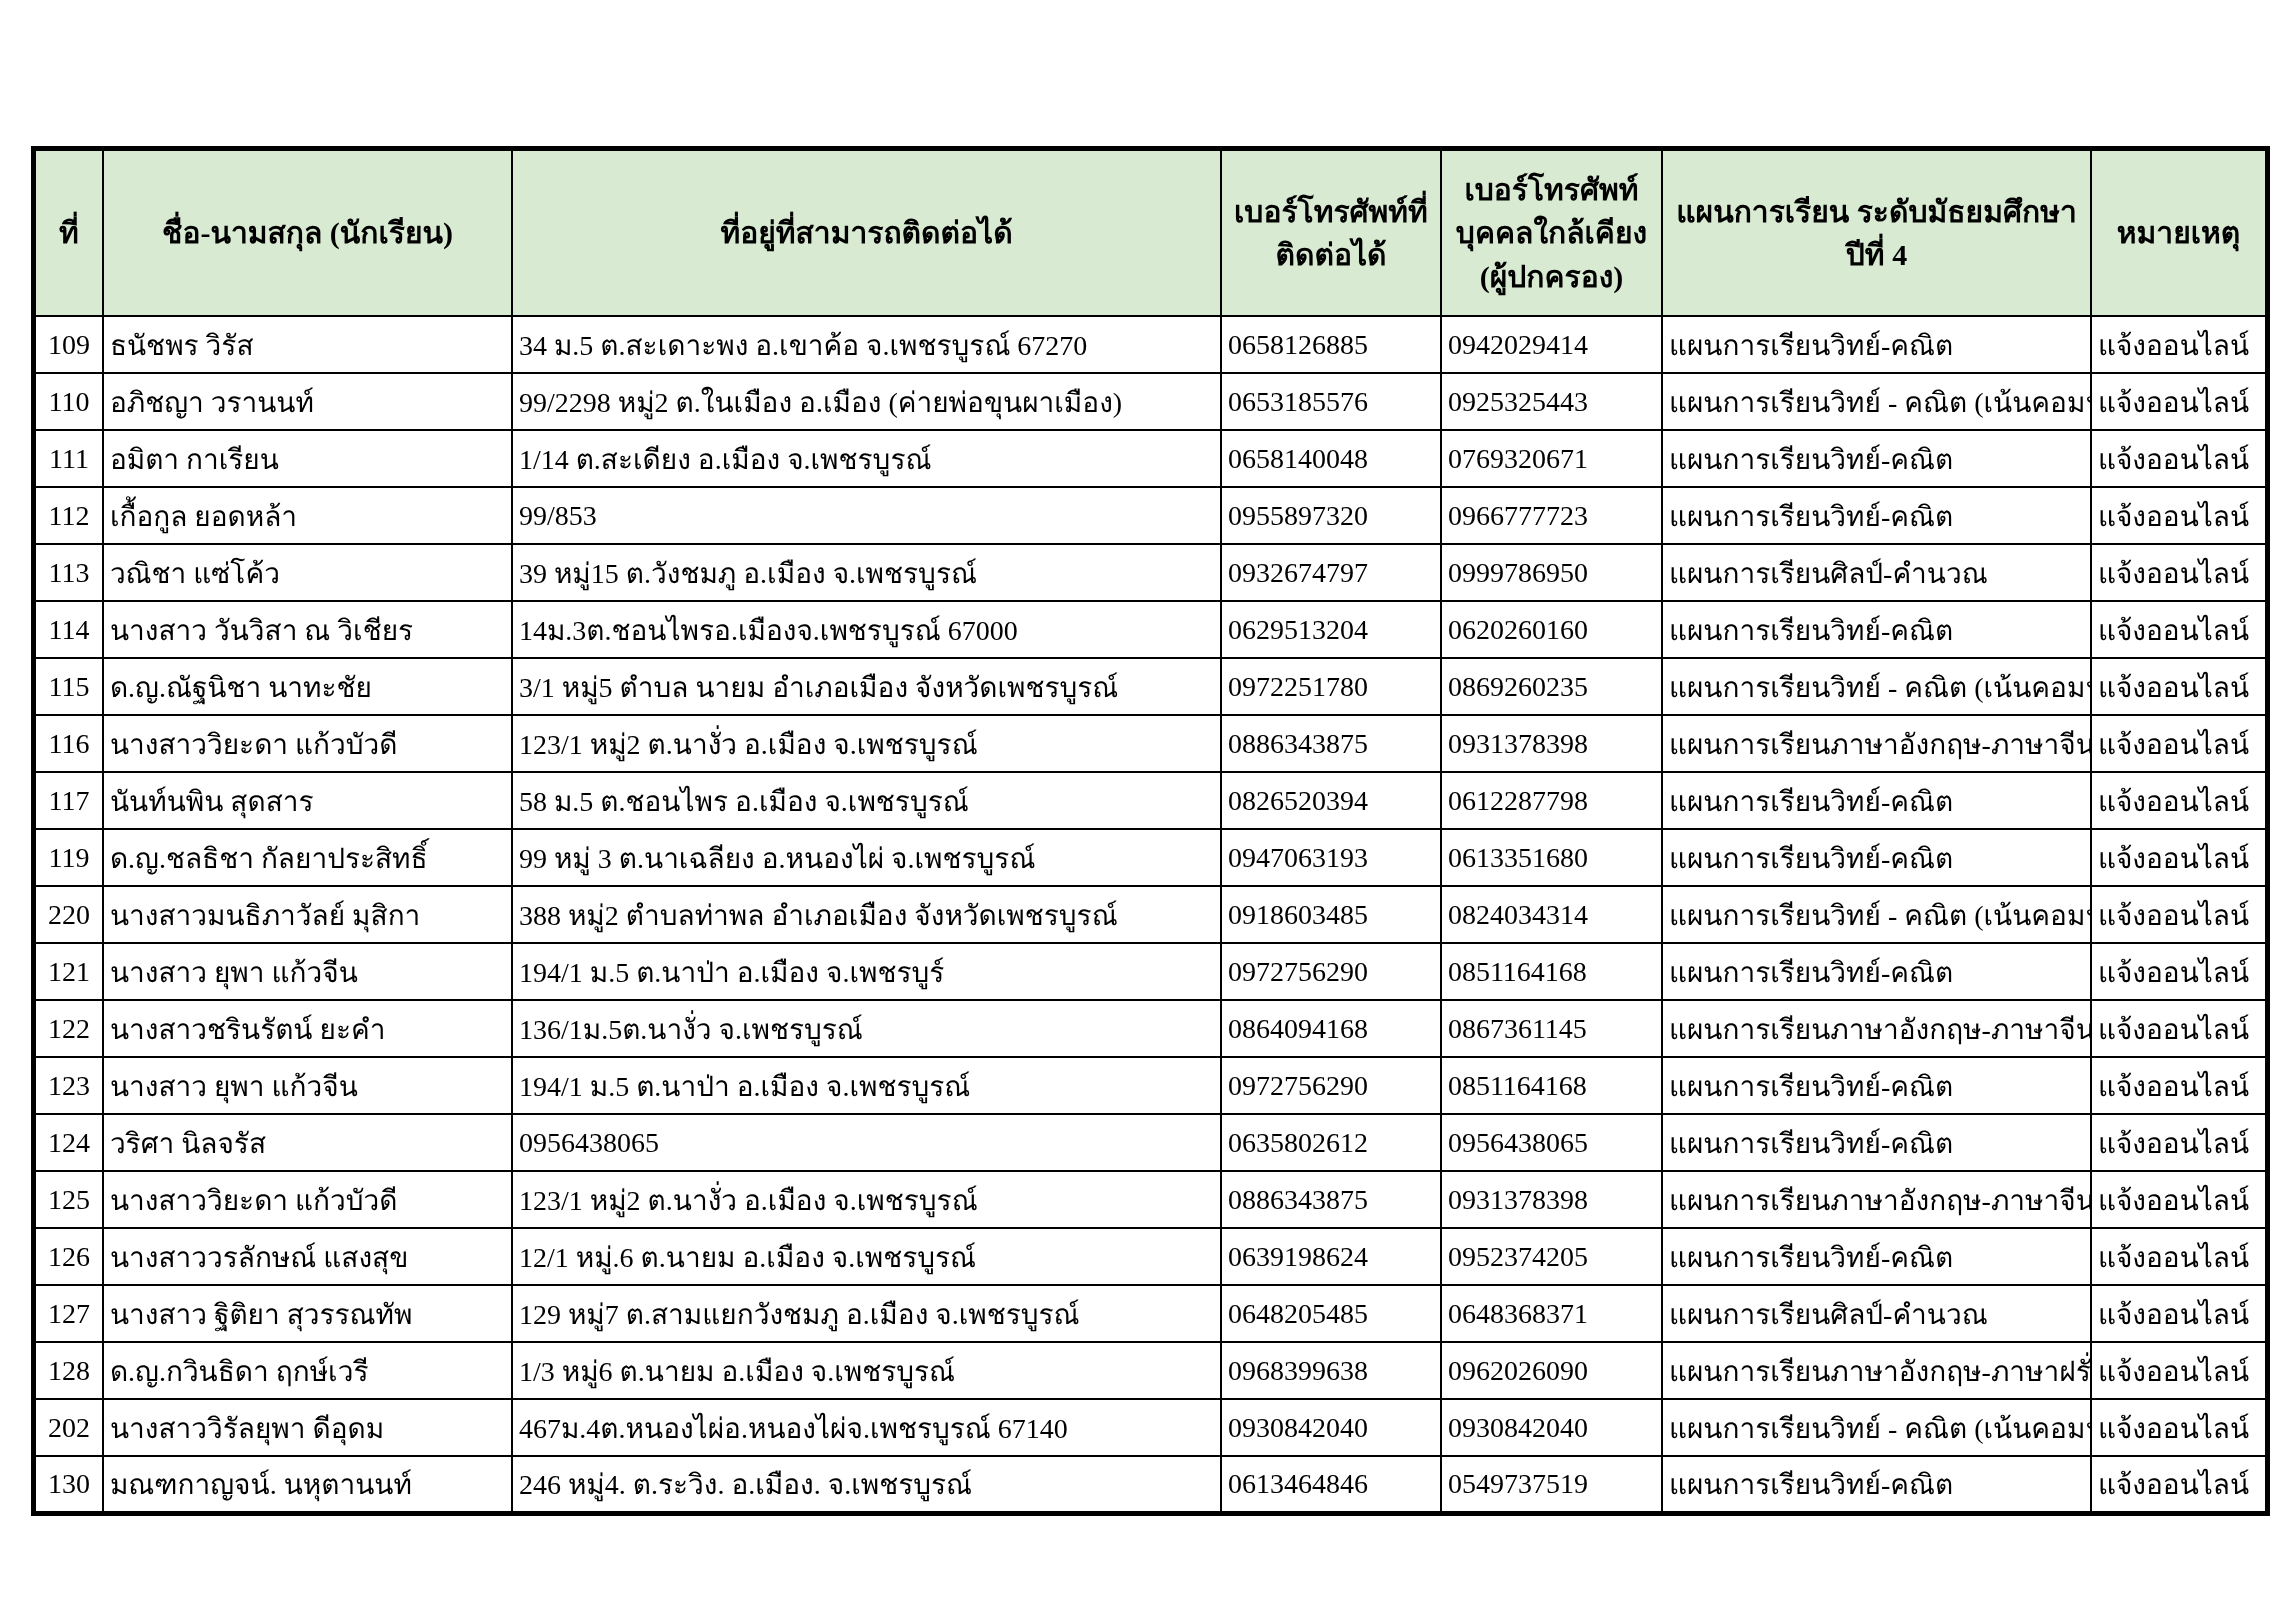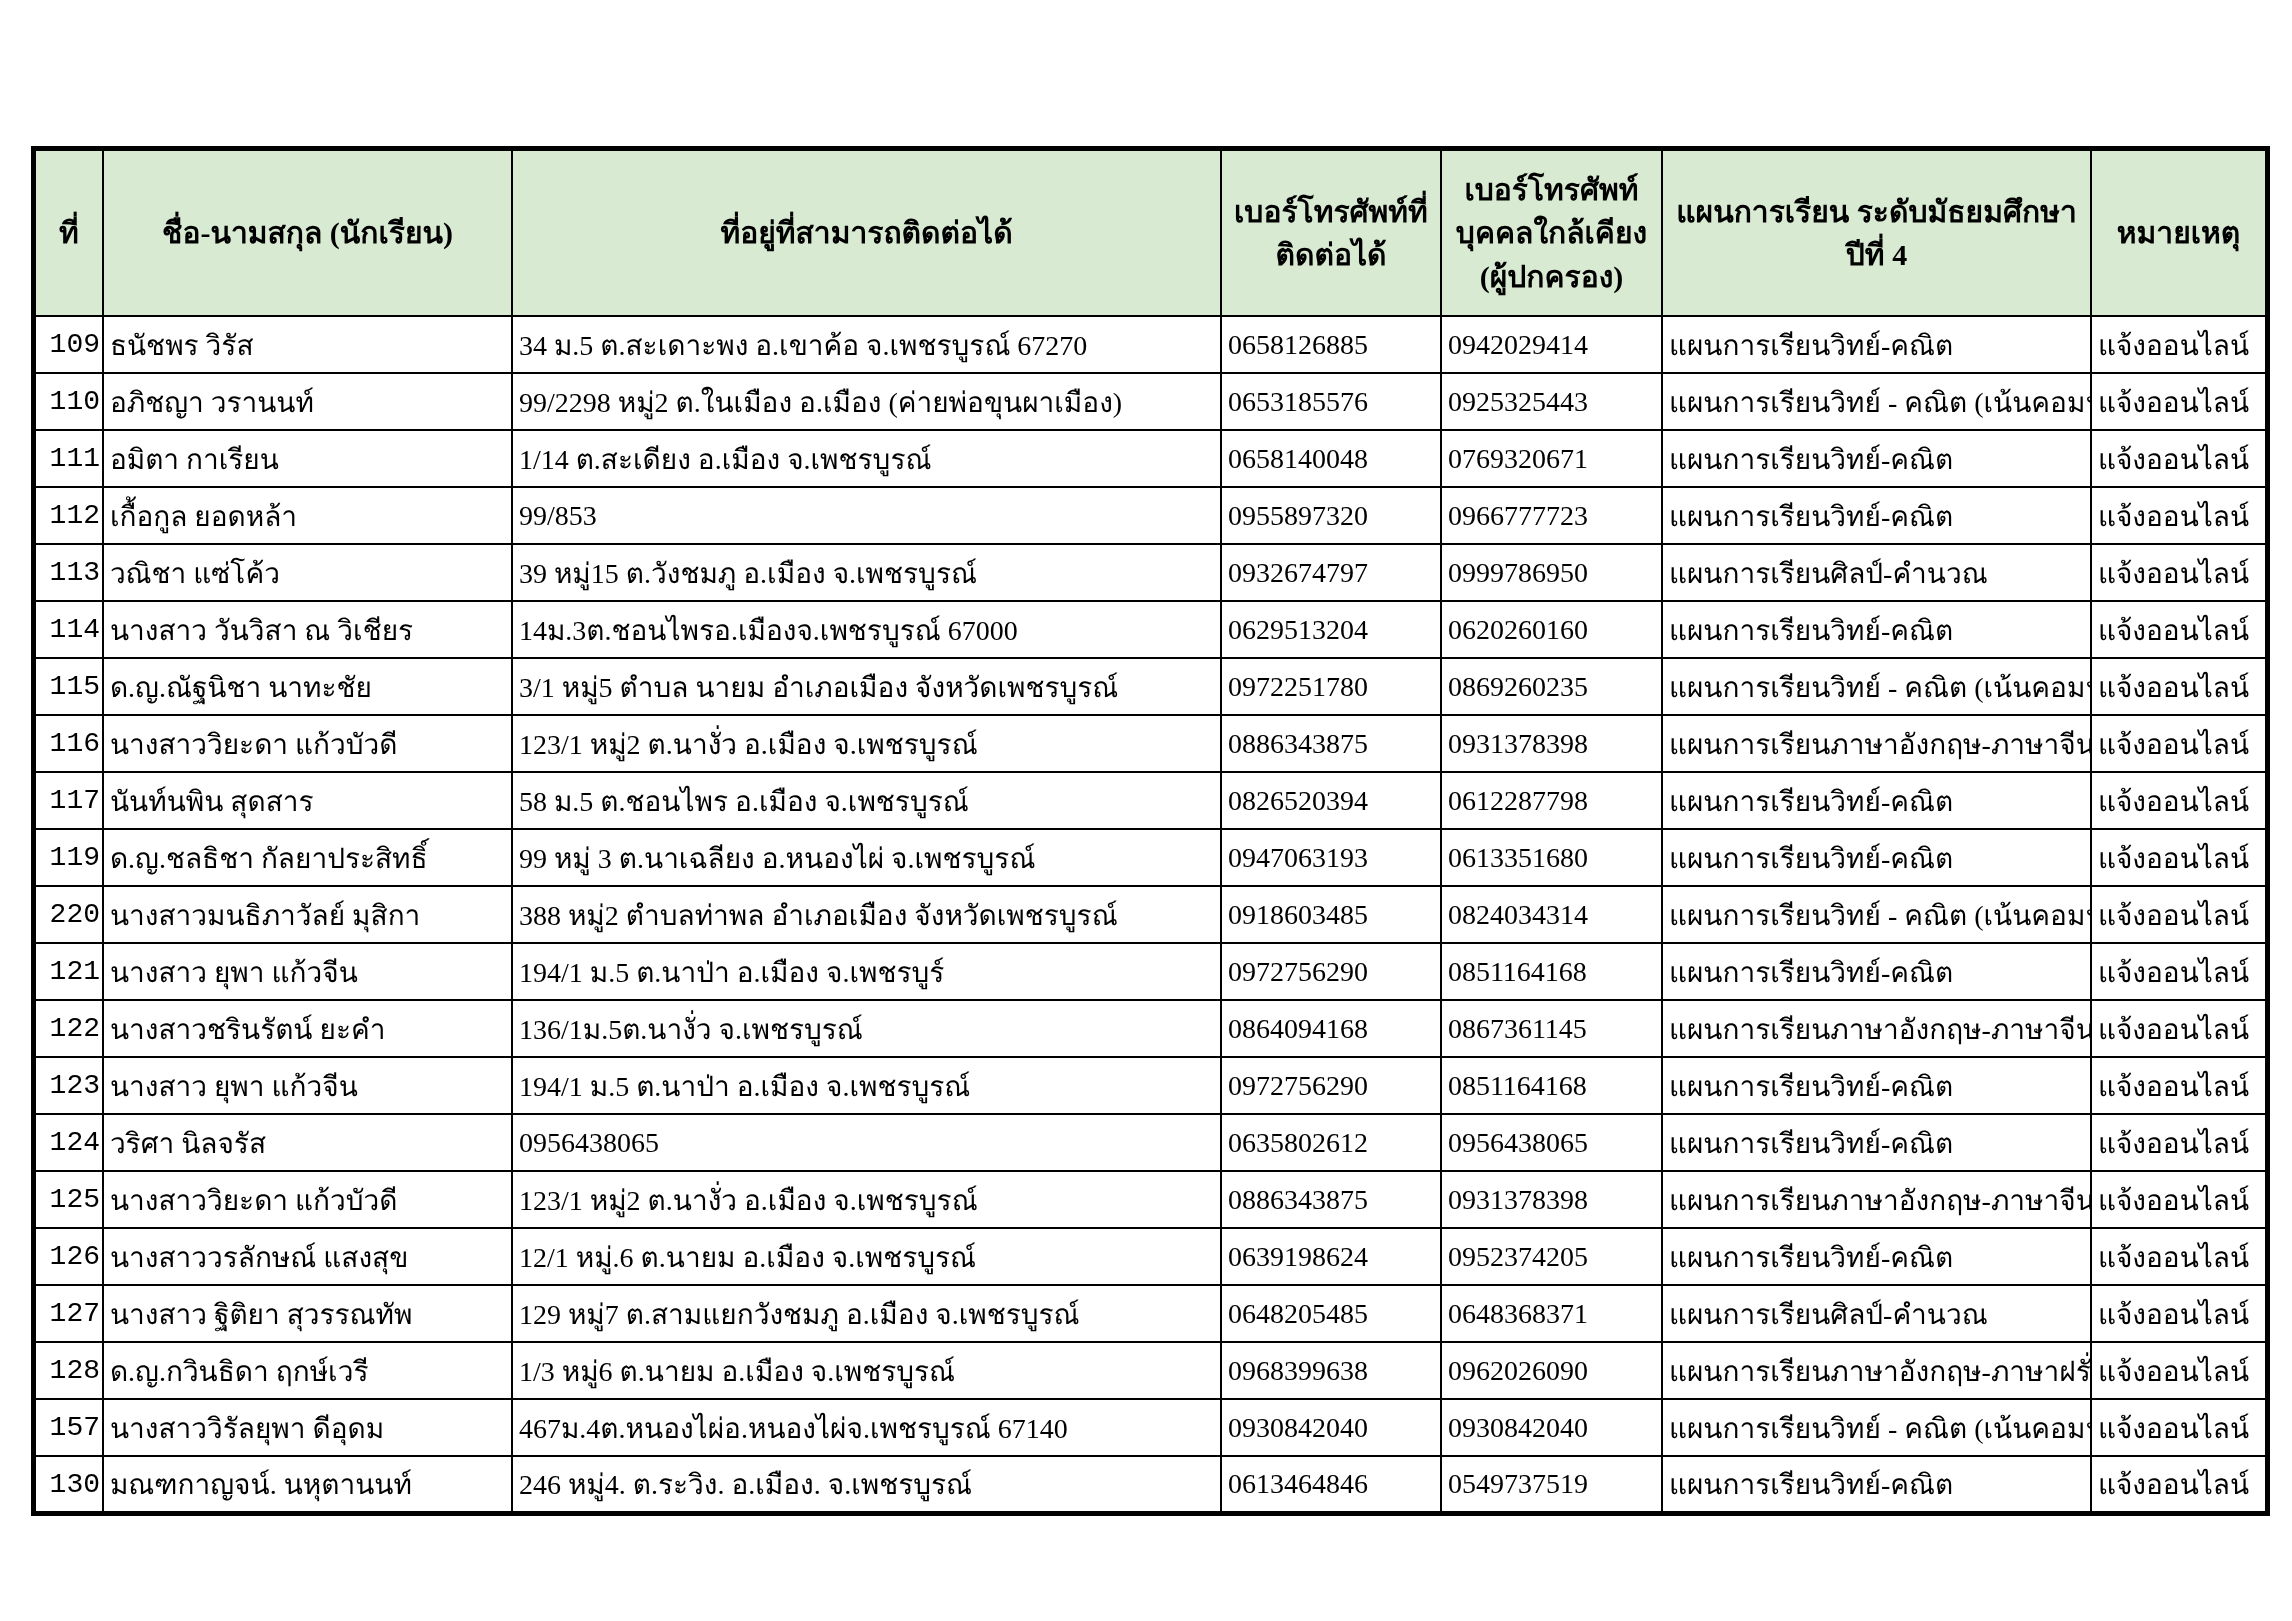--- a/index.html
+++ b/index.html
@@ -45,21 +45,21 @@
     line-height: 1.45;
   }
   tbody td {
     height: 57px;
     font-size: 28px;
     vertical-align: middle;
     padding: 2px 5.9px;
     white-space: nowrap;
     background: #ffffff;
   }
-  td.col-no   { text-align: right; padding: 4px 2px; font-family: Liberation Mono, monospace; }
+  td.col-no   { text-align: center; padding: 4px 2px; }
   td.col-name, td.col-address, td.col-phone,
   td.col-guardian_phone, td.col-plan, td.col-note { text-align: left; }
 </style>
 </head>
 <body>
 
 <div class="sheet">
   <table class="student-table">
     <colgroup>
         <col style="width: 69px;">
@@ -247,21 +247,21 @@
         <tr>
           <td class="col-no">128</td>
           <td class="col-name">ด.ญ.กวินธิดา ฤกษ์เวรี</td>
           <td class="col-address">1/3 หมู่6 ต.นายม อ.เมือง จ.เพชรบูรณ์</td>
           <td class="col-phone">0968399638</td>
           <td class="col-guardian_phone">0962026090</td>
           <td class="col-plan">แผนการเรียนภาษาอังกฤษ-ภาษาฝรั่งเศส</td>
           <td class="col-note">แจ้งออนไลน์</td>
         </tr>
         <tr>
-          <td class="col-no">157</td>
+          <td class="col-no">202</td>
           <td class="col-name">นางสาววิรัลยุพา ดีอุดม</td>
           <td class="col-address">467ม.4ต.หนองไผ่อ.หนองไผ่จ.เพชรบูรณ์ 67140</td>
           <td class="col-phone">0930842040</td>
           <td class="col-guardian_phone">0930842040</td>
           <td class="col-plan">แผนการเรียนวิทย์ - คณิต (เน้นคอมฯ)</td>
           <td class="col-note">แจ้งออนไลน์</td>
         </tr>
         <tr>
           <td class="col-no">130</td>
           <td class="col-name">มณฑกาญจน์. นหุตานนท์</td>

